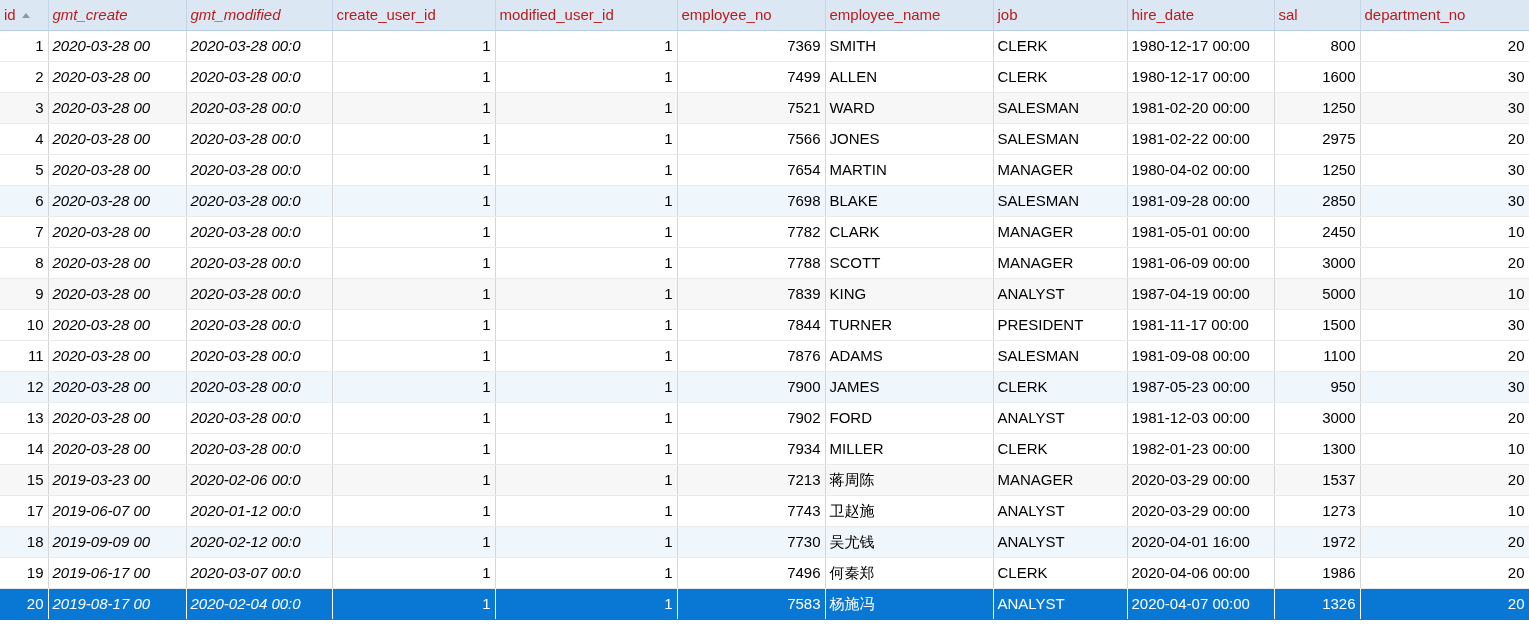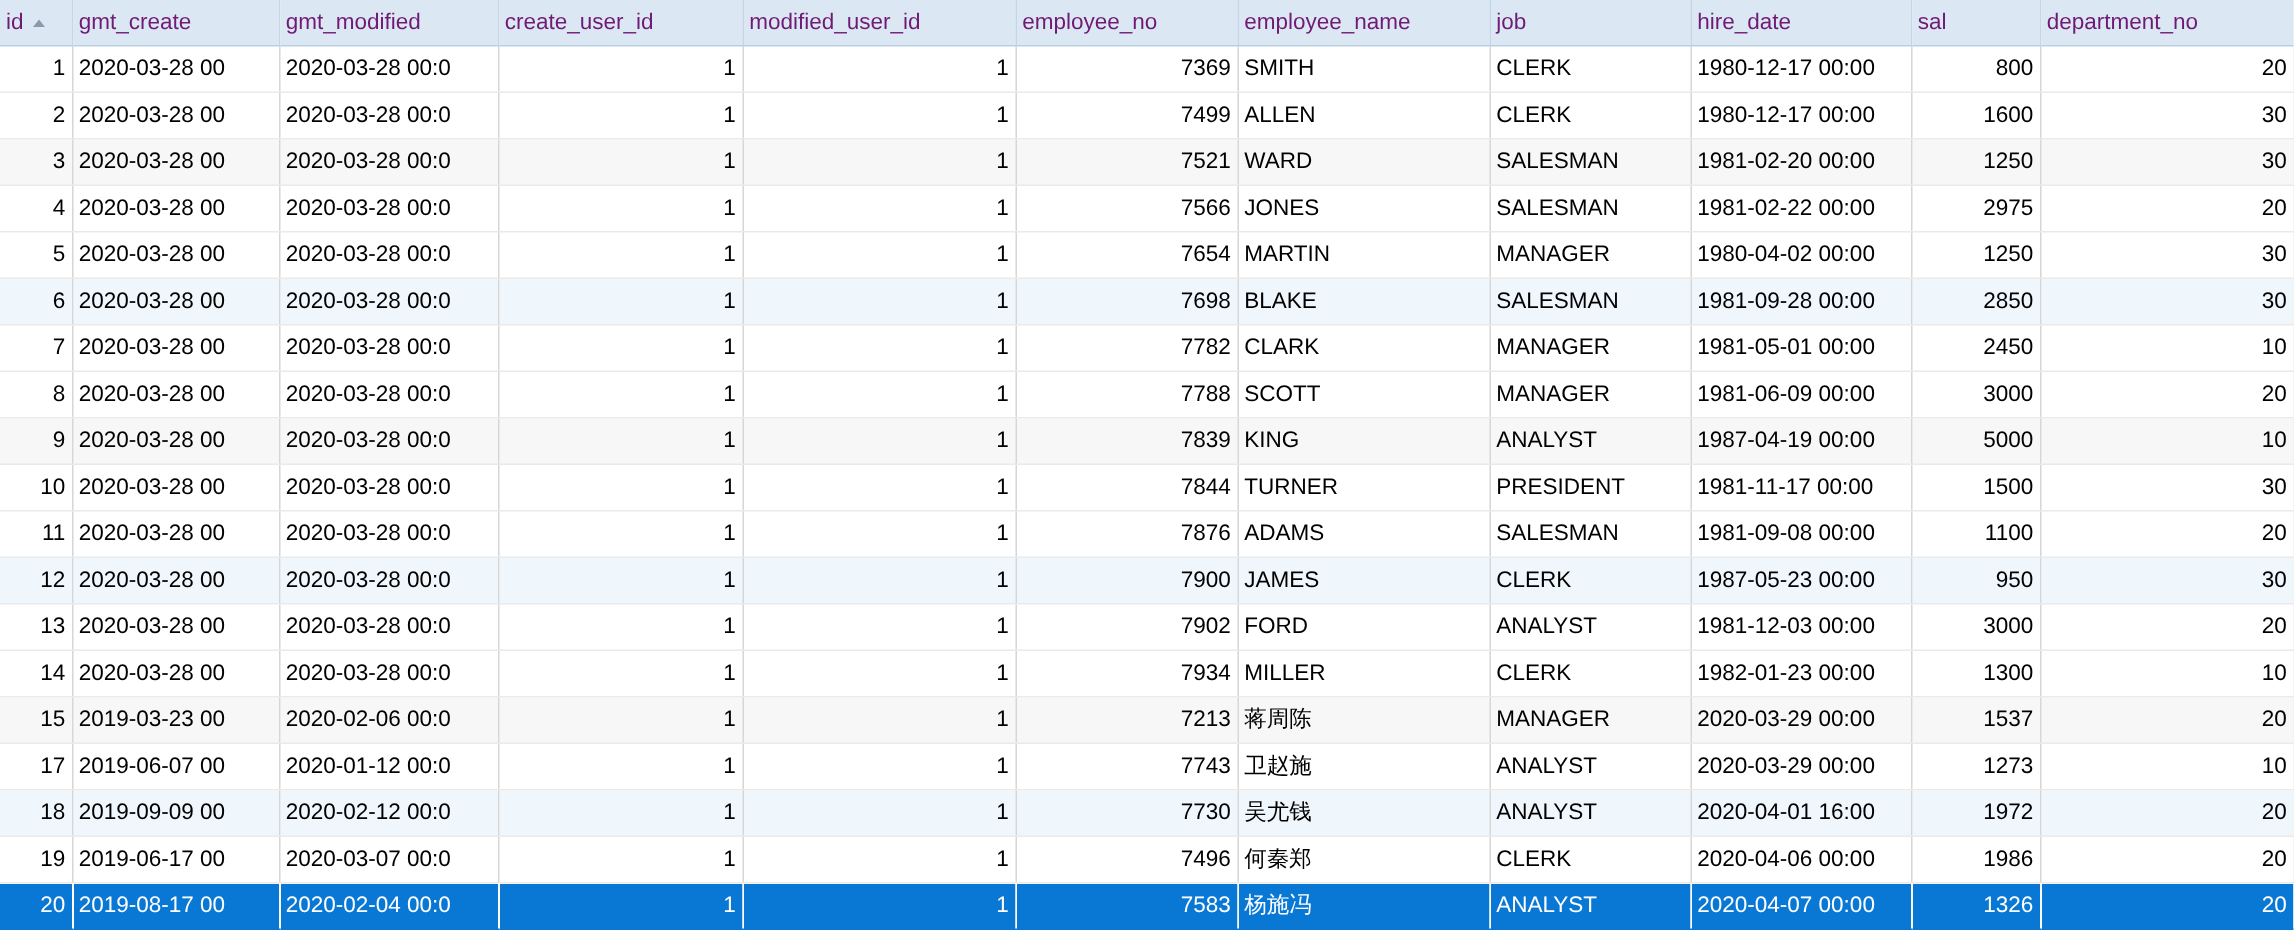--- a/index.html
+++ b/index.html
@@ -45,27 +45,27 @@
     font-weight: normal;
   }
 
   table.result-grid thead th {
     background: #dbe8f4;
     border-bottom: 1px solid #b9cfe3;
     border-right: 1px solid #c3d5e6;
     text-align: center;
     vertical-align: middle;
     font-size: 15px;
-    color: #701a75;
+    color: #b91c1c;
   }
 
   
   .c-id            { width: 48px; }
-  .c-gmt-create    { width: 138px; }
-  .c-gmt-modified  { width: 146px; }
+  .c-gmt-create    { width: 138px; font-style: italic; }
+  .c-gmt-modified  { width: 146px; font-style: italic; }
   .c-create-user   { width: 163px; }
   .c-modified-user { width: 182px; margin-left: 40px; }
   .c-emp-no        { width: 148px; }
   .c-emp-name      { width: 168px; }
   .c-job           { width: 134px; }
   .c-hire-date     { width: 147px; }
   .c-sal           { width: 86px; }
   .c-dept-no       { width: 169px; margin-left: 32px; }
 
   .num  { text-align: right; }

